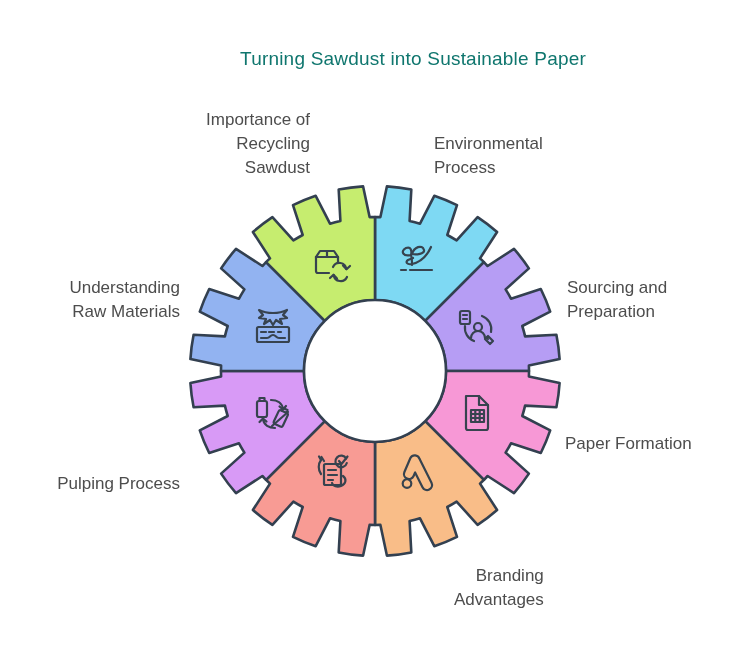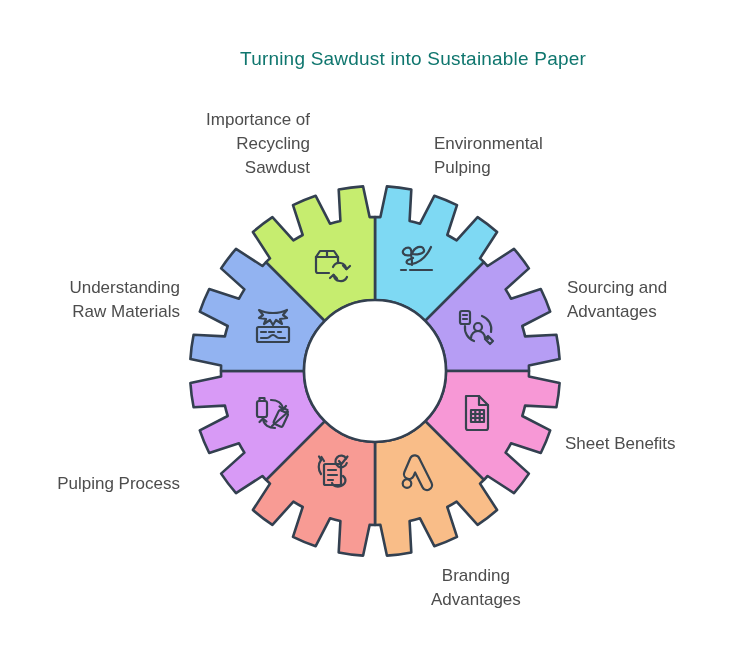--- a/index.html
+++ b/index.html
@@ -11,21 +11,21 @@
     position:absolute;top:46px;left:0;width:746px;text-align:center;
     font-size:19px;line-height:26px;color:#0f766e;letter-spacing:.2px;padding-left:40px;
   }
   .lbl{
     position:absolute;font-size:17px;line-height:24px;color:#4d4d4d;
     white-space:pre-line;
   }
   #lbl-0{left:434px;top:132px;text-align:left;}
   #lbl-1{left:567px;top:276px;text-align:left;}
   #lbl-2{left:565px;top:432px;text-align:left;}
-  #lbl-3{left:431px;top:564px;text-align:center;}
+  #lbl-3{left:454px;top:564px;text-align:right;}
   #lbl-4{right:433px;top:564px;text-align:right;}
   #lbl-5{right:566px;top:432px;text-align:right;margin-top:40px;}
   #lbl-6{right:566px;top:276px;text-align:right;}
   #lbl-7{right:436px;top:108px;text-align:right;}
   svg.diagram{position:absolute;left:0;top:0;}
 </style>
 </head>
 <body>
 
 <div class="page">
@@ -120,24 +120,24 @@
         <path d="M 5,-11 V -5"></path>
         <path d="M 0,-1 A 7 7 0 0 1 13.3,1"></path>
         <path d="M 10,-2.5 L 13.5,1.3 L 17,-2"></path>
         <path d="M 14,9 A 7 7 0 0 1 0.7,7"></path>
         <path d="M 4,10.5 L 0.5,6.7 L -3,10"></path>
       </g>
     </g>
   </svg>
 
   <div class="lbl" id="lbl-0">Environmental
-Pulping</div>
+Process</div>
   <div class="lbl" id="lbl-1">Sourcing and
-Advantages</div>
-  <div class="lbl" id="lbl-2">Sheet Benefits</div>
+Preparation</div>
+  <div class="lbl" id="lbl-2">Paper Formation</div>
   <div class="lbl" id="lbl-3">Branding
 Advantages</div>
   <div class="lbl" id="lbl-5">Pulping Process</div>
   <div class="lbl" id="lbl-6">Understanding
 Raw Materials</div>
   <div class="lbl" id="lbl-7">Importance of
 Recycling
 Sawdust</div>
 
 </div>

